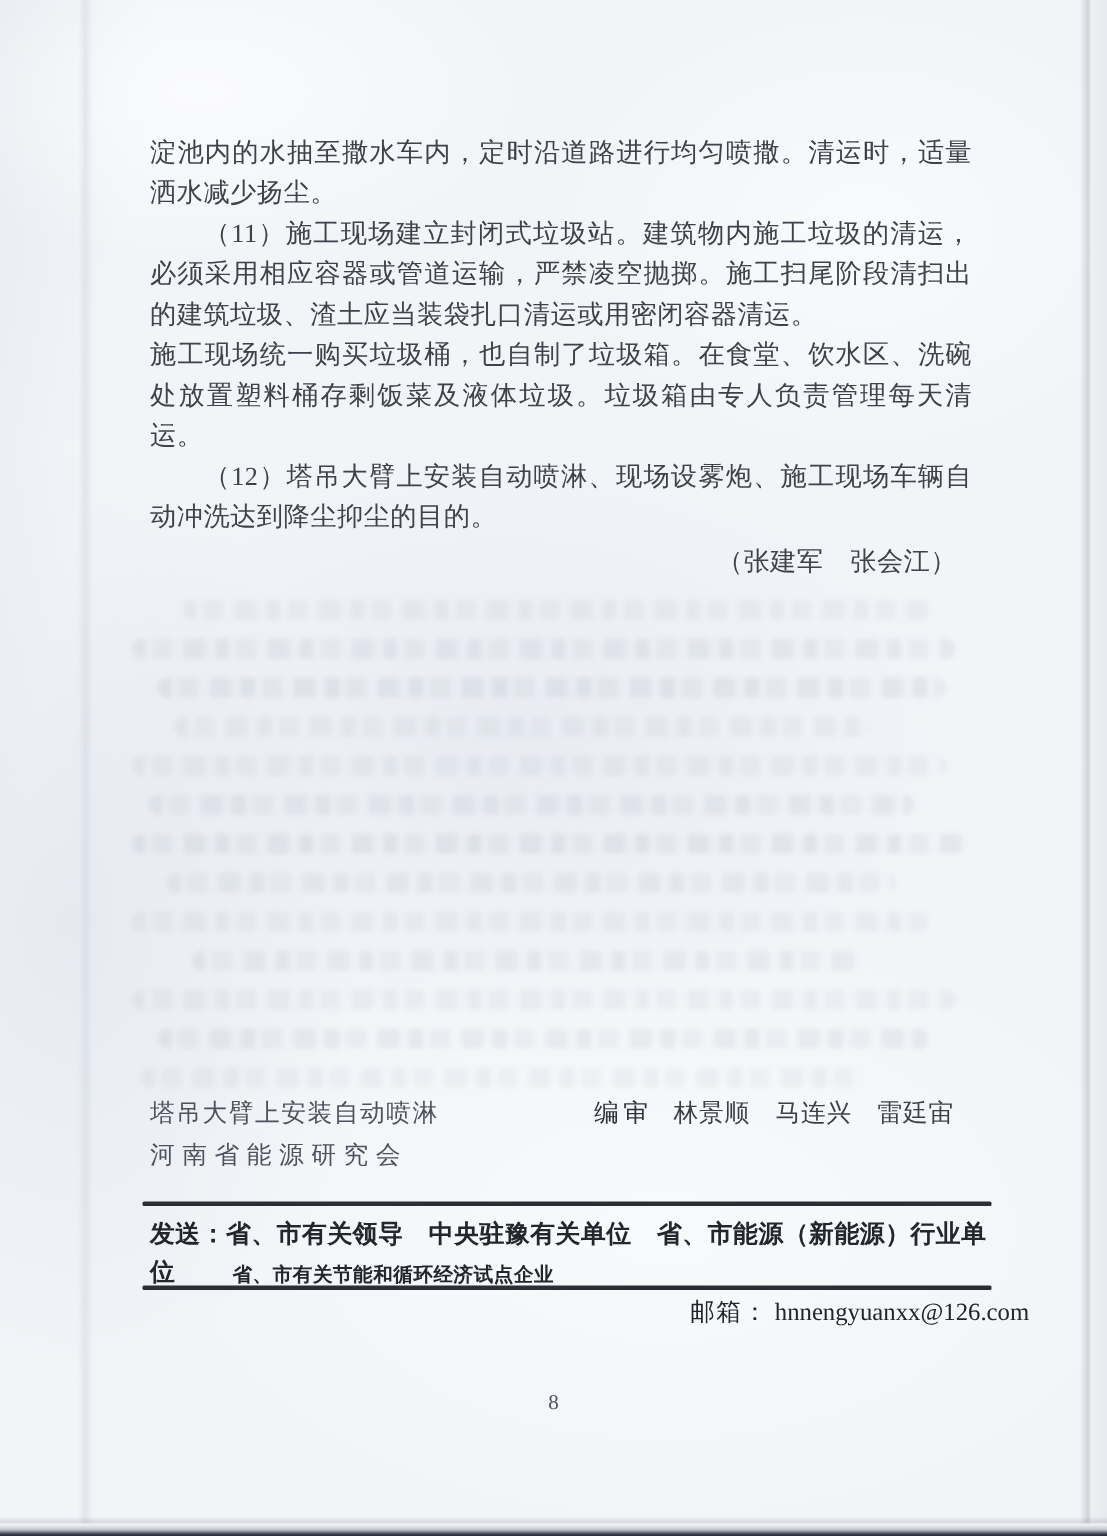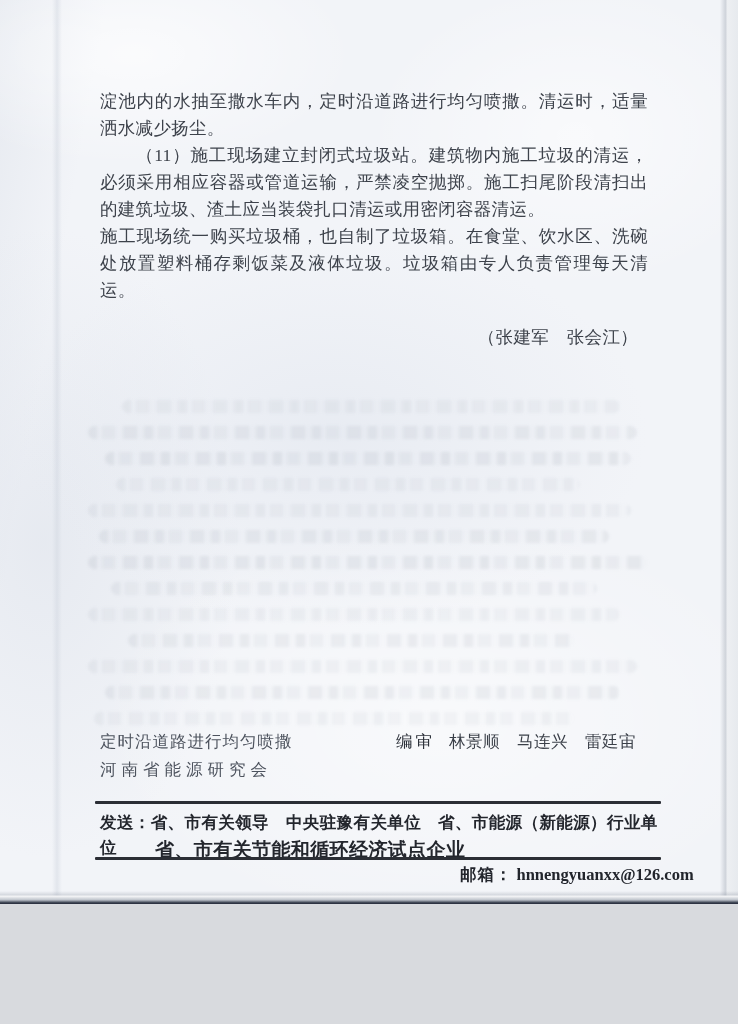--- a/index.html
+++ b/index.html
@@ -1,36 +1,36 @@
 <!DOCTYPE html>
 <html><head>
 <meta charset="utf-8">
 <style>
   html,body{margin:0;padding:0;background:#d8dade;}
   .page{
-    position:relative;width:738px;height:904px;margin:0 auto;overflow:hidden;
+    position:relative;width:738px;height:1024px;margin:0 auto;overflow:hidden;
     font-family:"Liberation Serif","DejaVu Serif",serif;
     background-color:#f2f4f8;
     background-image:
       radial-gradient(ellipse 320px 160px at 18% 6%, rgba(255,255,255,.65), rgba(255,255,255,0) 70%),
       radial-gradient(ellipse 300px 220px at 78% 15%, rgba(255,255,255,.55), rgba(255,255,255,0) 70%),
       radial-gradient(ellipse 420px 260px at 45% 48%, rgba(224,229,238,.55), rgba(224,229,238,0) 75%),
       radial-gradient(ellipse 500px 300px at 60% 80%, rgba(255,255,255,.5), rgba(255,255,255,0) 70%),
       radial-gradient(ellipse 260px 420px at 6% 60%, rgba(219,224,233,.5), rgba(219,224,233,0) 75%),
       linear-gradient(100deg, rgba(210,216,226,.35) 0%, rgba(255,255,255,0) 12%);
   }
   
   .body-text{
     position:absolute;left:100px;top:88px;width:548px;
     font-size:17.5px;line-height:27px;color:#3d424b;
     text-align:justify;letter-spacing:.3px;
   }
   .body-text p{margin:0;}
   .p-indent{text-indent:2.05em;}
-  .signature{margin-top:20px;text-align:right;padding-right:10px;}
+  .signature{margin-top:3px;text-align:right;padding-right:10px;}
   
   .bleed{position:absolute;left:88px;top:400px;width:566px;filter:blur(1.7px);}
   .bleed i{
     display:block;height:13px;margin-bottom:13px;border-radius:7px;
     background-image:repeating-linear-gradient(90deg,
       rgba(122,132,148,.55) 0 9px, rgba(122,132,148,.06) 9px 14px,
       rgba(122,132,148,.38) 14px 27px, rgba(122,132,148,.04) 27px 35px,
       rgba(122,132,148,.5) 35px 49px, rgba(122,132,148,.07) 49px 56px);
     opacity:.17;
   }
@@ -54,22 +54,22 @@
   .org.spread{letter-spacing:5px;}
   .role{font-weight:normal;color:#2c313a;letter-spacing:3px;margin-right:14px;}
   .names{color:#3a3f48;letter-spacing:.5px;}
   
   .rule{position:absolute;left:95px;width:566px;height:2.5px;background:#2b2e35;border-radius:1px;}
   .rule.top{top:801px;}
   .rule.bottom{top:857px;}
   .dist1{position:absolute;left:100px;top:810px;width:560px;font-weight:bold;
          font-size:16.5px;line-height:25px;color:#23262d;letter-spacing:.4px;}
   .dist2{position:absolute;left:155px;top:837px;font-weight:bold;
-         font-size:19px;line-height:25px;color:#23262d;letter-spacing:.4px;}
-  .email{position:absolute;left:460px;top:864px;font-weight:bold;font-size:16.5px;color:#22252c;}
+         font-size:13px;line-height:25px;color:#23262d;letter-spacing:.4px;}
+  .email{position:absolute;left:460px;top:864px;font-weight:normal;font-size:16.5px;color:#22252c;}
   .email .em-label{letter-spacing:1px;margin-right:4px;}
   .page-number{position:absolute;left:0;top:928px;width:100%;text-align:center;
                font-size:14px;color:#4c515b;}
   
   .edge-right{position:absolute;top:0;right:0;width:18px;height:100%;
     background:linear-gradient(90deg, rgba(0,0,0,0) 0%, rgba(118,128,143,.28) 30%,
                #edeff2 42%, #e7eaee 100%);}
   .edge-bottom{position:absolute;left:0;bottom:0;width:100%;height:13px;
     background:linear-gradient(180deg, rgba(0,0,0,0) 0%, rgba(130,138,152,.25) 28%,
                #f1f2f4 42%, #bfc4cc 68%, #39404f 90%, #262b3b 100%);}
@@ -78,20 +78,21 @@
 </style>
 </head>
 <body>
 
 <div class="page">
 
   <div class="body-text">
     <p>淀池内的水抽至撒水车内，定时沿道路进行均匀喷撒。清运时，适量洒水减少扬尘。</p>
     <p class="p-indent">（11）施工现场建立封闭式垃圾站。建筑物内施工垃圾的清运，必须采用相应容器或管道运输，严禁凌空抛掷。施工扫尾阶段清扫出的建筑垃圾、渣土应当装袋扎口清运或用密闭容器清运。</p>
     <p>施工现场统一购买垃圾桶，也自制了垃圾箱。在食堂、饮水区、洗碗处放置塑料桶存剩饭菜及液体垃圾。垃圾箱由专人负责管理每天清运。</p>
+    <p class="p-indent">（12）塔吊大臂上安装自动喷淋、现场设雾炮、施工现场车辆自动冲洗达到降尘抑尘的目的。</p>
     <div class="signature">（张建军　张会江）</div>
   </div>
 
   <div class="bleed">
     <i></i>
       <i></i>
       <i></i>
       <i></i>
       <i></i>
       <i></i>
@@ -99,21 +100,21 @@
       <i></i>
       <i></i>
       <i></i>
       <i></i>
       <i></i>
       <i></i>
   </div>
 
   <div class="credits">
     <div class="row">
-      <span class="org">定时沿道路进行均匀喷撒</span>
+      <span class="org">塔吊大臂上安装自动喷淋</span>
       <span>
         <span class="role">编审</span><span class="names">林景顺　马连兴　雷廷宙</span>
       </span>
     </div>
     <div class="row">
       <span class="org spread">河南省能源研究会</span>
     </div>
   </div>
 
   <div class="rule top"></div>

